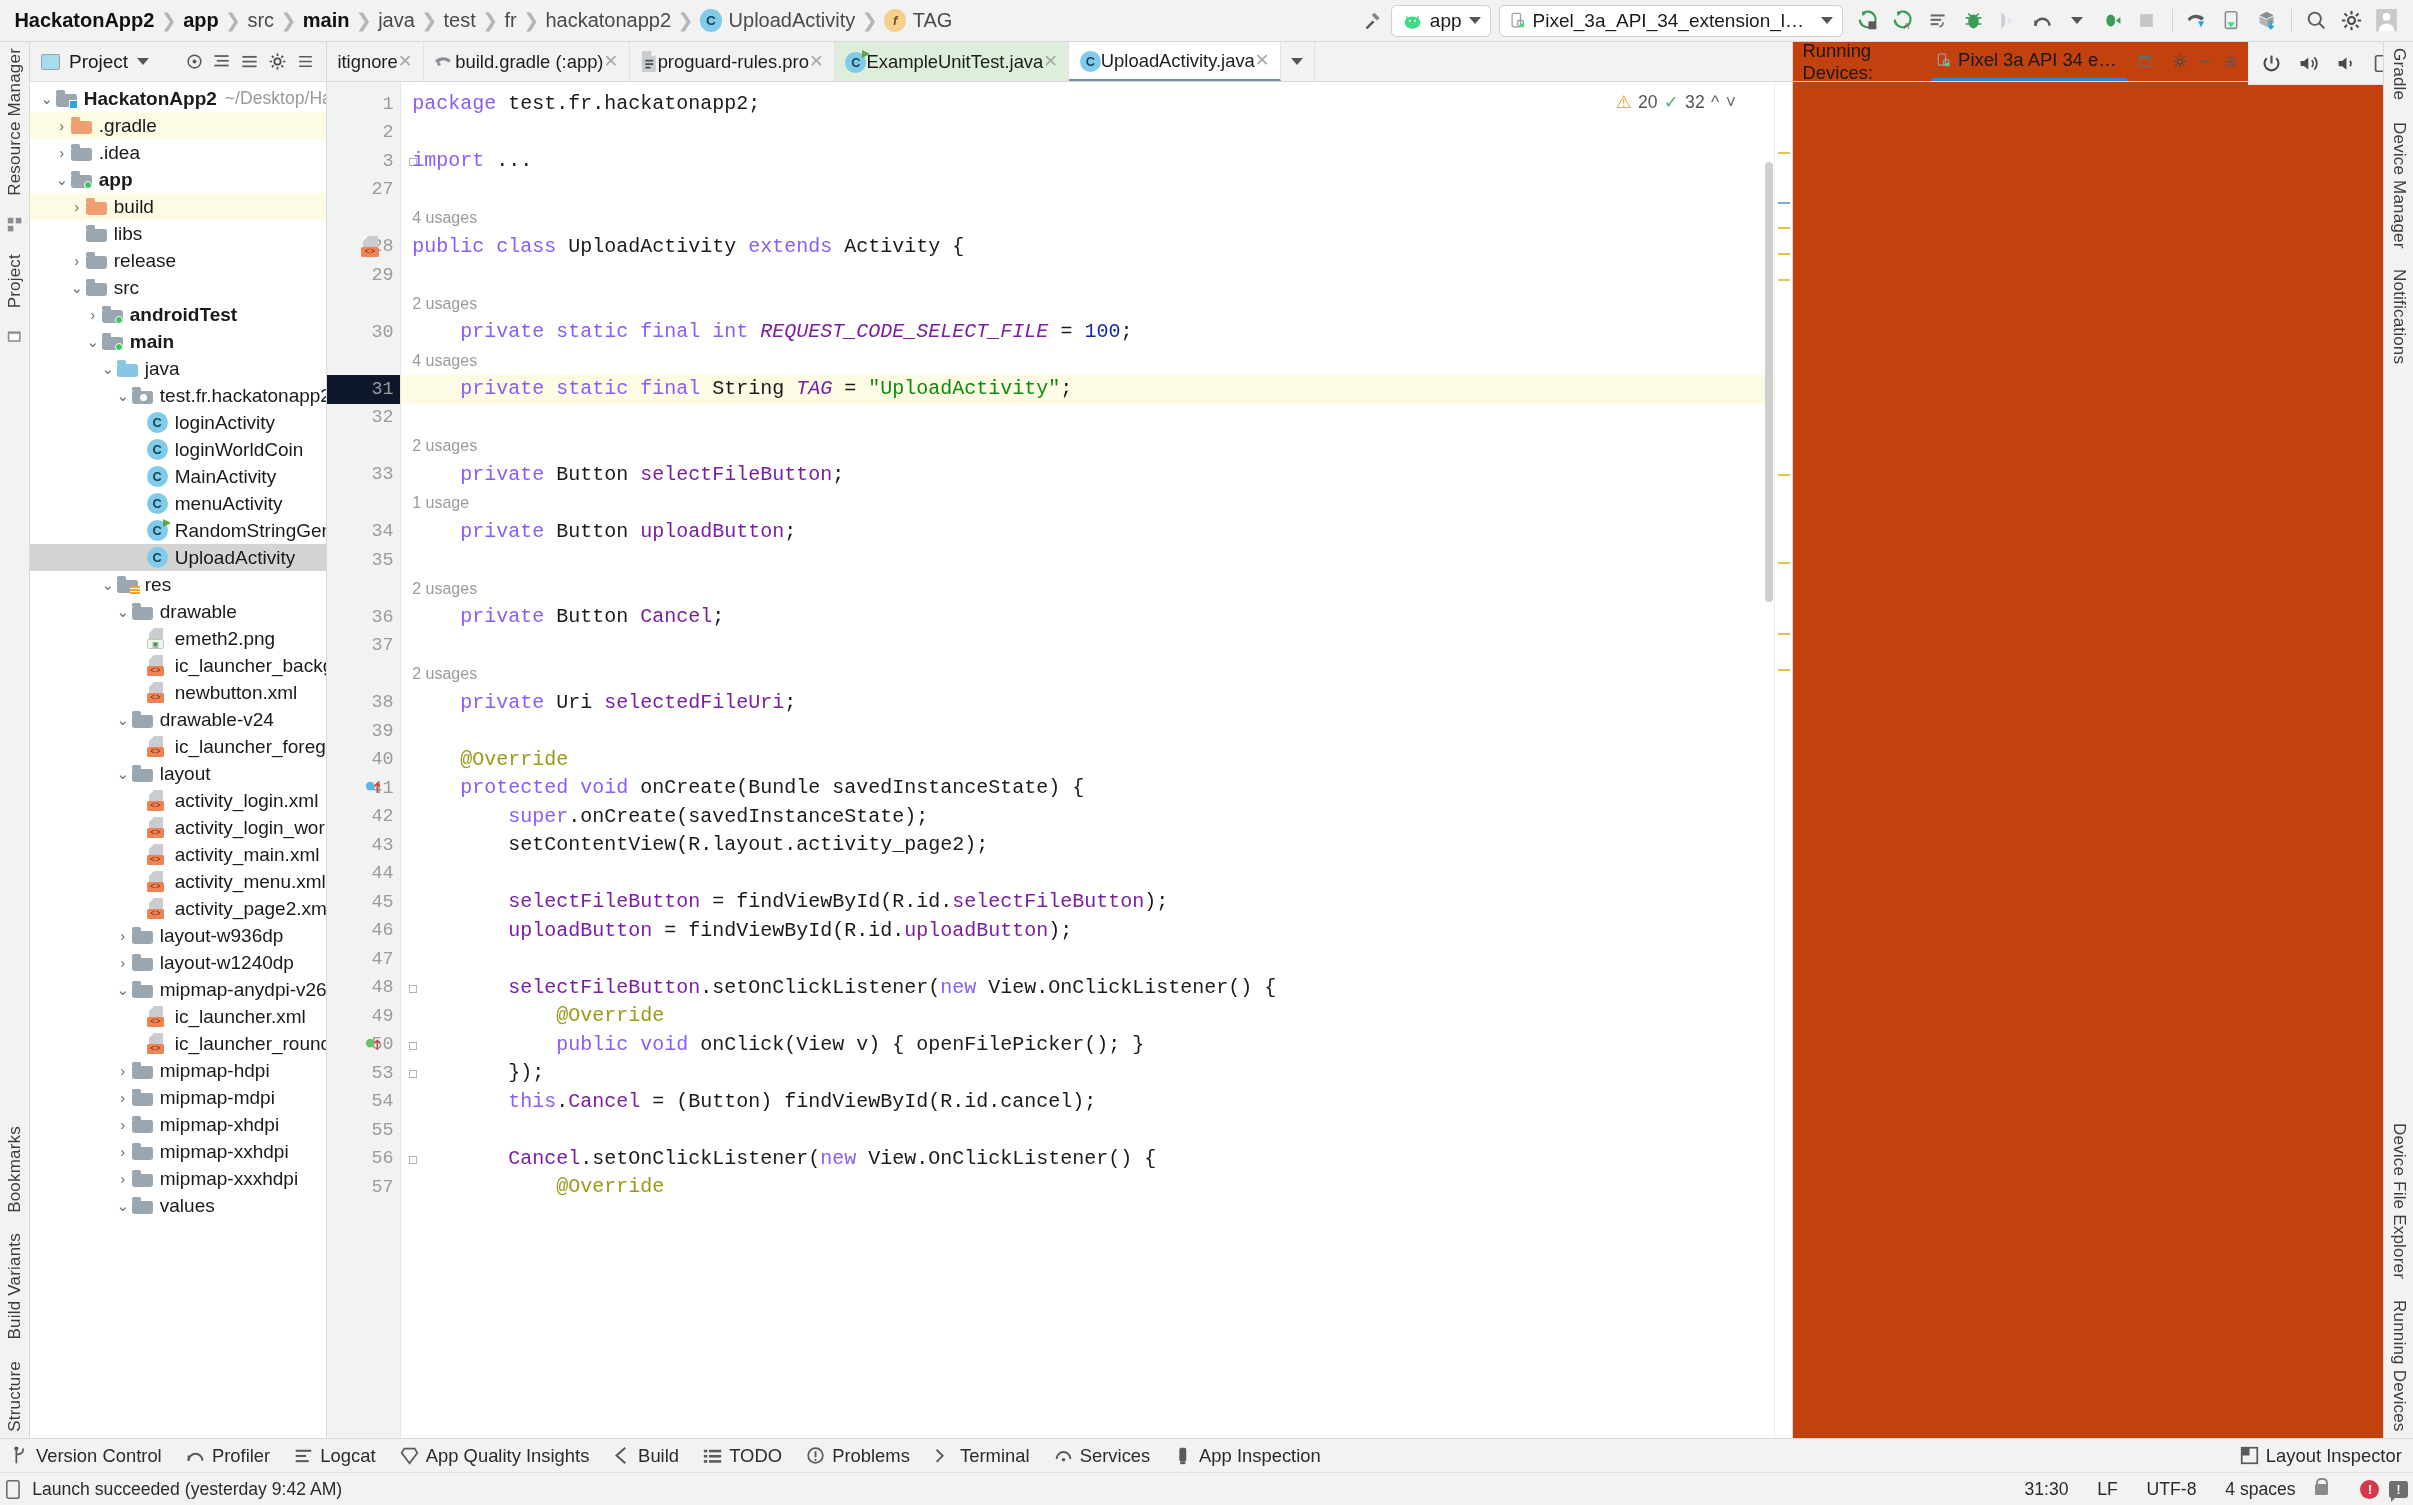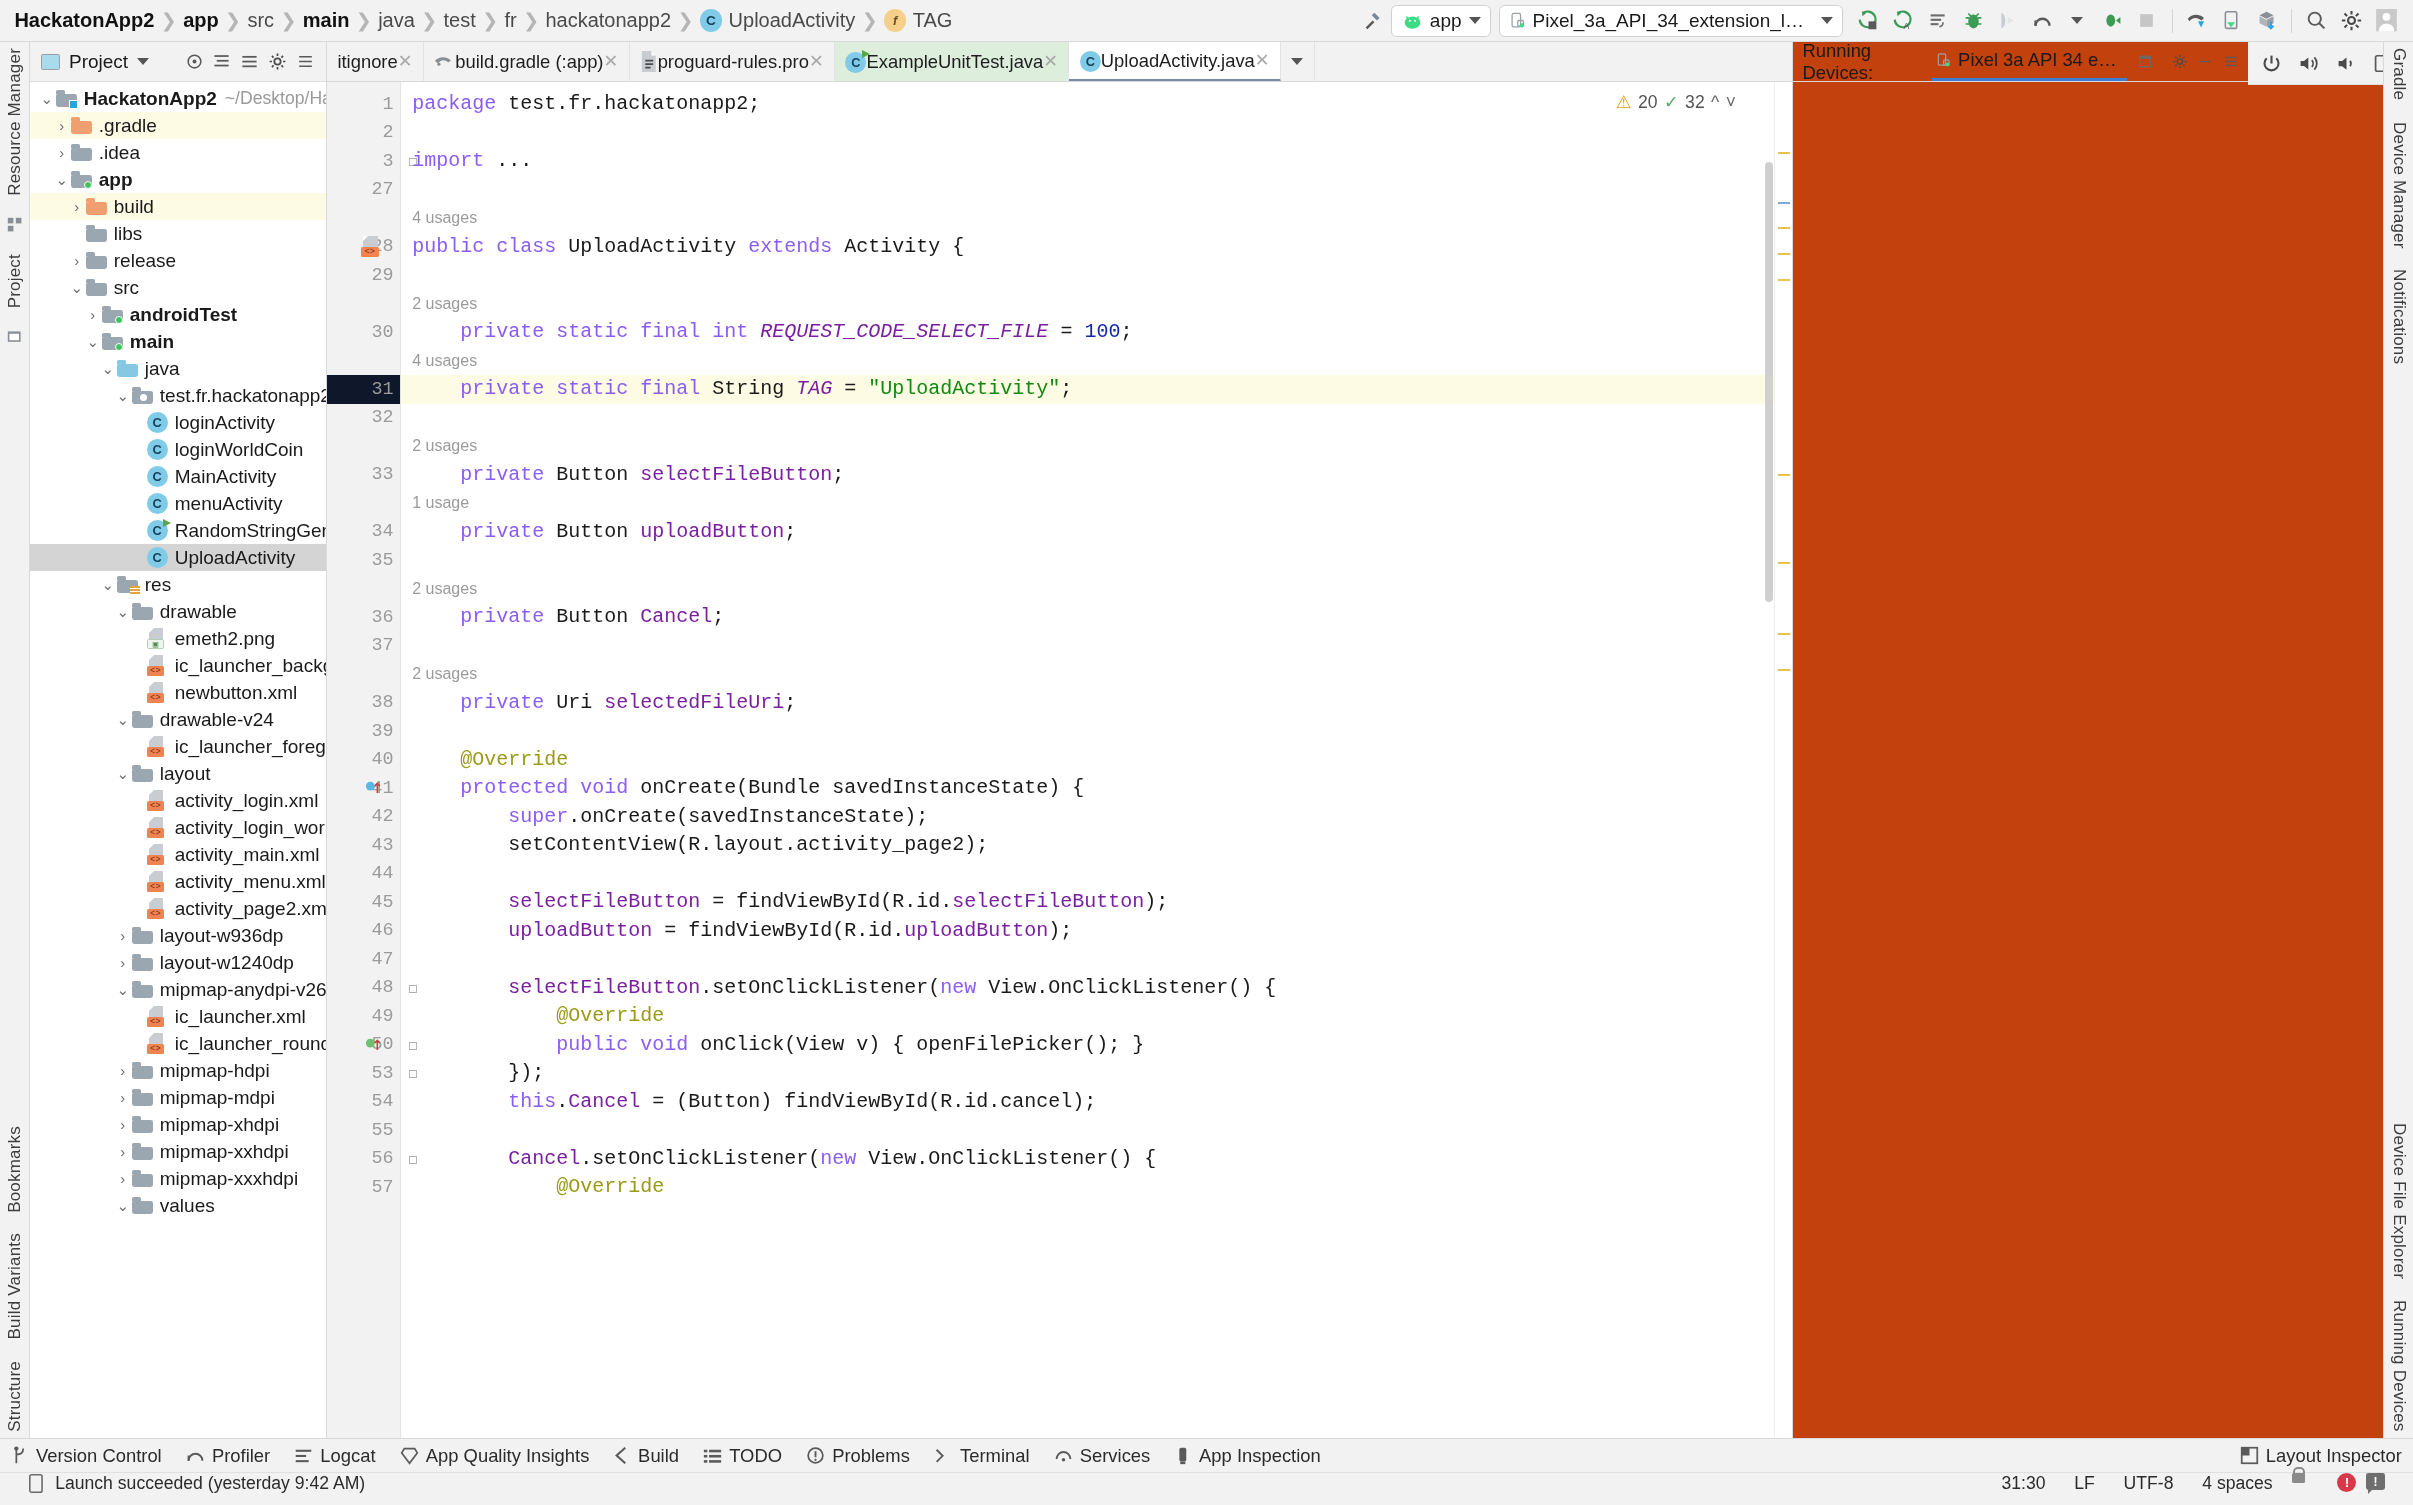--- a/index.html
+++ b/index.html
@@ -295,21 +295,21 @@
   
   .toolwin {
     height: 34px; background: #f2f2f2; border-top: 0.8px solid #d9d9d9;
     display: flex; align-items: center; padding: 0 11.2px; gap: 24px; font-size: 18.4px;
     color: #2b2b2b; flex: 0 0 34px;
   }
   .twi { display: flex; align-items: center; gap: 7.2px; white-space: nowrap; }
   .toolwin .spacer { flex: 1; }
   .statusline {
     height: 34px; background: #f2f2f2; border-top: 0.8px solid #e0e0e0;
-    display: flex; align-items: flex-start; padding: 0 28px; gap: 9.6px; font-size: 17.6px;
+    display: flex; align-items: center; padding: 0 5px; gap: 9.6px; font-size: 17.6px;
     color: #2b2b2b; flex: 0 0 34px;
   }
   .statusline .spacer { flex: 1; }
   .sl-item { padding: 0 9.6px; white-space: nowrap; }
   .lock {
     width: 13.6px; height: 10.4px; background: #8a8a8a; border-radius: 1.6px; position: relative;
   }
   .lock::before {
     content: ""; position: absolute; left: 0.8px; top: -6.4px; width: 8.8px; height: 8px;
     border: 2.4px solid #8a8a8a; border-bottom: none; border-radius: 4.8px 4.8px 0 0;

